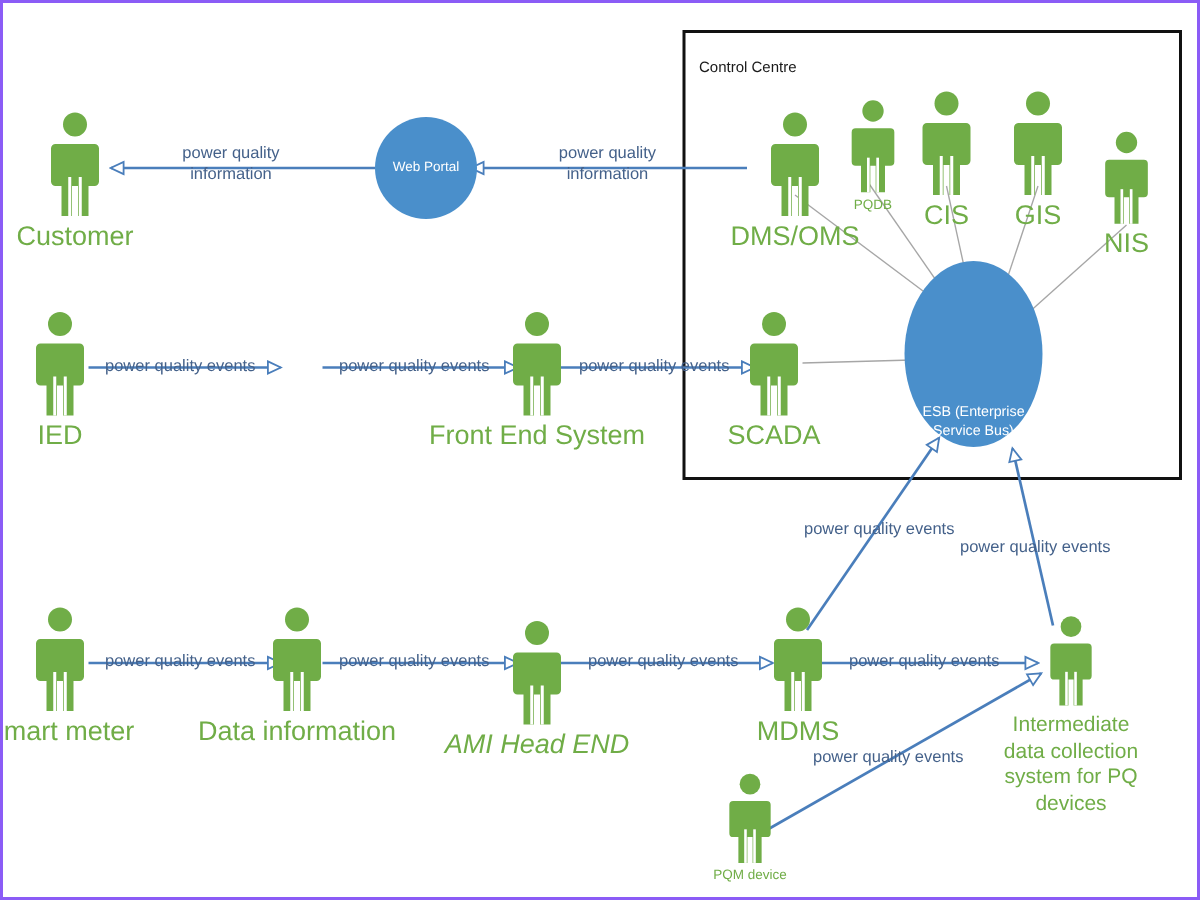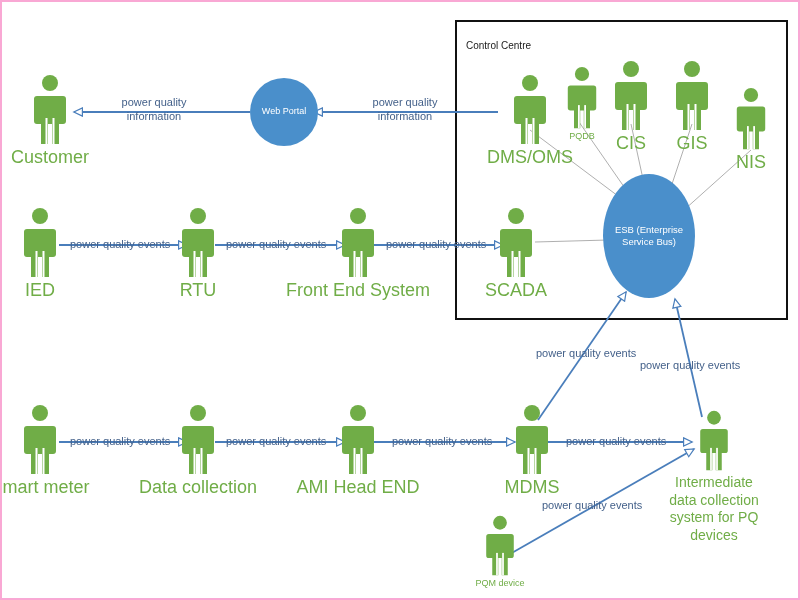--- a/index.html
+++ b/index.html
@@ -4,21 +4,21 @@
 <style>
   html, body {
     margin: 0; padding: 0;
     background: #ffffff;
     font-family: "Liberation Sans", sans-serif;
   }
   #canvas {
     position: relative;
     width: 800px; height: 600px;
     background: #ffffff;
-    border: 2px solid #f9a8d4;
+    border: 2px solid #8b5cf6;
     box-sizing: border-box;
     overflow: hidden;
   }
   svg.layer {
     position: absolute; left: 0; top: 0;
     width: 800px; height: 600px;
     pointer-events: none;
   }
   .node {
     position: absolute;
@@ -186,43 +186,34 @@
   <div class="node" style="left:694px; top:85px;">
     <svg class="person" width="34" height="64" viewBox="0 0 38 72">
       <circle cx="19" cy="9" r="8" fill="#70ad47"></circle>
       <path d="M6,22 h26 a3,3 0 0 1 3,3 v22 a3,3 0 0 1 -3,3 h-4 v20 h-7 v-20 h-4 v20 h-7 v-20 h-4 a3,3 0 0 1 -3,-3 v-22 a3,3 0 0 1 3,-3 z" fill="#70ad47"></path>
       <rect x="14.5" y="44" width="2" height="26" fill="#ffffff"></rect>
       <rect x="21.5" y="44" width="2" height="26" fill="#ffffff"></rect>
     </svg>
     <div class="node-label">NIS</div>
   </div>
 
-  <div class="blob ellipse" style="left:601px; top:172px; width:92px; height:124px;">
+  <div class="blob ellipse" style="left:601px; top:172px; width:92px; height:124px;align-items:flex-end;">
     <span>ESB (Enterprise Service Bus)</span>
   </div>
 
   <div class="node" style="left:-17px; top:205px;">
     <svg class="person" width="38" height="72" viewBox="0 0 38 72">
       <circle cx="19" cy="9" r="8" fill="#70ad47"></circle>
       <path d="M6,22 h26 a3,3 0 0 1 3,3 v22 a3,3 0 0 1 -3,3 h-4 v20 h-7 v-20 h-4 v20 h-7 v-20 h-4 a3,3 0 0 1 -3,-3 v-22 a3,3 0 0 1 3,-3 z" fill="#70ad47"></path>
       <rect x="14.5" y="44" width="2" height="26" fill="#ffffff"></rect>
       <rect x="21.5" y="44" width="2" height="26" fill="#ffffff"></rect>
     </svg>
     <div class="node-label">IED</div>
   </div>
 
-  <div class="node" style="left:141px; top:205px;">
-    <svg class="person" width="38" height="72" viewBox="0 0 38 72">
-      <circle cx="19" cy="9" r="8" fill="#70ad47"></circle>
-      <path d="M6,22 h26 a3,3 0 0 1 3,3 v22 a3,3 0 0 1 -3,3 h-4 v20 h-7 v-20 h-4 v20 h-7 v-20 h-4 a3,3 0 0 1 -3,-3 v-22 a3,3 0 0 1 3,-3 z" fill="#70ad47"></path>
-      <rect x="14.5" y="44" width="2" height="26" fill="#ffffff"></rect>
-      <rect x="21.5" y="44" width="2" height="26" fill="#ffffff"></rect>
-    </svg>
-    <div class="node-label">RTU</div>
-  </div>
 
   <div class="node" style="left:301px; top:205px;">
     <svg class="person" width="38" height="72" viewBox="0 0 38 72">
       <circle cx="19" cy="9" r="8" fill="#70ad47"></circle>
       <path d="M6,22 h26 a3,3 0 0 1 3,3 v22 a3,3 0 0 1 -3,3 h-4 v20 h-7 v-20 h-4 v20 h-7 v-20 h-4 a3,3 0 0 1 -3,-3 v-22 a3,3 0 0 1 3,-3 z" fill="#70ad47"></path>
       <rect x="14.5" y="44" width="2" height="26" fill="#ffffff"></rect>
       <rect x="21.5" y="44" width="2" height="26" fill="#ffffff"></rect>
     </svg>
     <div class="node-label">Front End System</div>
   </div>
@@ -247,24 +238,24 @@
     <div class="node-label">Smart meter</div>
   </div>
 
   <div class="node" style="left:141px; top:402px;">
     <svg class="person" width="38" height="72" viewBox="0 0 38 72">
       <circle cx="19" cy="9" r="8" fill="#70ad47"></circle>
       <path d="M6,22 h26 a3,3 0 0 1 3,3 v22 a3,3 0 0 1 -3,3 h-4 v20 h-7 v-20 h-4 v20 h-7 v-20 h-4 a3,3 0 0 1 -3,-3 v-22 a3,3 0 0 1 3,-3 z" fill="#70ad47"></path>
       <rect x="14.5" y="44" width="2" height="26" fill="#ffffff"></rect>
       <rect x="21.5" y="44" width="2" height="26" fill="#ffffff"></rect>
     </svg>
-    <div class="node-label">Data collection</div>
-  </div>
-
-  <div class="node" style="left:301px; top:402px;">
+    <div class="node-label">Data information</div>
+  </div>
+
+  <div class="node" style="left:301px; top:411px;font-style:italic;">
     <svg class="person" width="38" height="72" viewBox="0 0 38 72">
       <circle cx="19" cy="9" r="8" fill="#70ad47"></circle>
       <path d="M6,22 h26 a3,3 0 0 1 3,3 v22 a3,3 0 0 1 -3,3 h-4 v20 h-7 v-20 h-4 v20 h-7 v-20 h-4 a3,3 0 0 1 -3,-3 v-22 a3,3 0 0 1 3,-3 z" fill="#70ad47"></path>
       <rect x="14.5" y="44" width="2" height="26" fill="#ffffff"></rect>
       <rect x="21.5" y="44" width="2" height="26" fill="#ffffff"></rect>
     </svg>
     <div class="node-label">AMI Head END</div>
   </div>
 
   <div class="node" style="left:475px; top:402px;align-items:center;">

